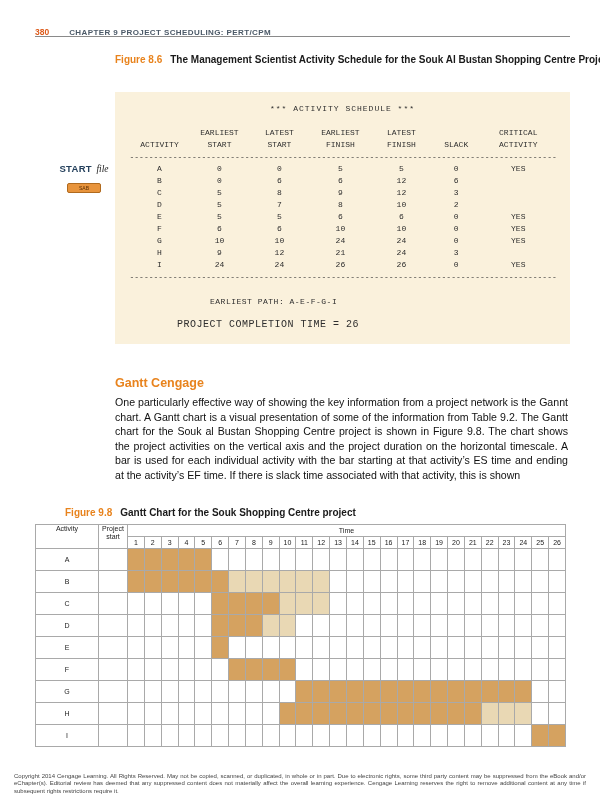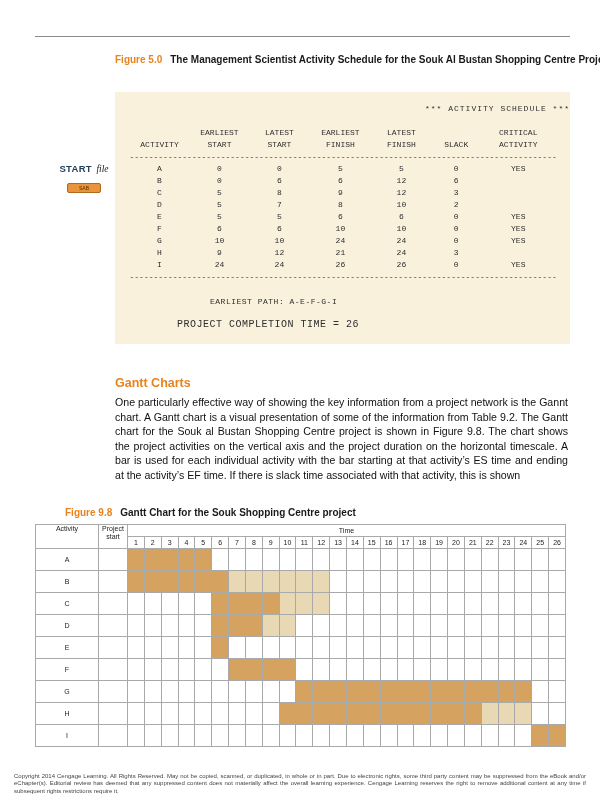--- a/index.html
+++ b/index.html
@@ -21,21 +21,21 @@
   .excel{position:absolute;left:58px;top:158px;width:52px;text-align:center;}
   .excel-word{font-weight:bold;font-size:9.5px;color:#24405c;letter-spacing:.3px;}
   .excel-file{font-family:"Liberation Serif",serif;font-style:italic;font-size:9.5px;color:#222;}
   .excel-badge{display:inline-block;margin-top:4px;min-width:26px;padding:1px 3px;background:#e8943c;
                border:1px solid #b06a1e;border-radius:2px;font-size:5px;color:#5a2d00;line-height:6px;}
 
   
   .sched-box{position:absolute;left:115px;top:92px;width:455px;background:#faf1dc;
              font-family:"Liberation Mono","DejaVu Sans Mono",monospace;color:#2e2e2e;
              padding:12px 0 14px 0;}
-  .sched-title{text-align:right;font-size:8px;letter-spacing:1px;margin-bottom:14px;}
+  .sched-title{text-align:center;font-size:8px;letter-spacing:1px;margin-bottom:14px;}
   table.sched{table-layout:fixed;width:426px;margin:0 auto;border-collapse:collapse;font-size:8px;}
   table.sched th,table.sched td{font-weight:normal;text-align:center;padding:0;line-height:12px;
                                 font-family:inherit;font-size:8px;vertical-align:bottom;}
   td.dashes{overflow:hidden;white-space:nowrap;text-align:left;line-height:11px;}
   .sched-cp{font-size:8px;margin:14px 0 0 95px;letter-spacing:.5px;}
   .sched-ct{font-size:10px;margin:13px 0 0 62px;letter-spacing:.5px;}
 
   
   .sec-head{position:absolute;top:376px;left:115px;margin:0;font-size:12.5px;font-weight:bold;color:#e8831d;}
   .body-text{position:absolute;top:395px;left:115px;width:453px;margin:0;
@@ -58,24 +58,27 @@
 
   
   .copyright{position:absolute;left:14px;right:14px;bottom:5px;font-size:6px;line-height:1.25;
              color:#444;text-align:justify;}
 </style>
 </head>
 <body>
 
 <div class="page">
 
+  <div class="hdr">
+    <span class="pgnum">380</span><span class="chapter">CHAPTER 9  PROJECT SCHEDULING: PERT/CPM</span>
+  </div>
   <div class="rule"></div>
 
   <div class="fig97">
-    <span class="figlabel">Figure 5.0</span><span>The Management Scientist Activity Schedule for the Souk Al Bustan Shopping Centre Project</span>
+    <span class="figlabel">Figure 8.6</span><span>The Management Scientist Activity Schedule for the Souk Al Bustan Shopping Centre Project</span>
   </div>
 
   <div class="excel">
     <div><span class="excel-word">START</span> <span class="excel-file">file</span></div>
     <span class="excel-badge">SAB</span>
   </div>
 
   <section class="sched-box">
     <div class="sched-title">***   ACTIVITY SCHEDULE   ***</div>
     <table class="sched">
@@ -193,21 +196,21 @@
           </tr>
           <tr>
             <td class="dashes" colspan="7">--------------------------------------------------------------------------------------------------------------</td>
           </tr>
         </tbody>
     </table>
     <div class="sched-cp">EARLIEST PATH:  A-E-F-G-I</div>
     <div class="sched-ct">PROJECT COMPLETION TIME = 26</div>
   </section>
 
-  <h2 class="sec-head">Gantt Charts</h2>
+  <h2 class="sec-head">Gantt Cengage</h2>
   <p class="body-text">One particularly effective way of showing the key information from a project network is the Gannt chart. A Gantt chart is a visual presentation of some of the information from Table 9.2. The Gantt chart for the Souk al Bustan Shopping Centre project is shown in Figure 9.8. The chart shows the project activities on the vertical axis and the project duration on the horizontal timescale. A bar is used for each individual activity with the bar starting at that activity’s ES time and ending at the activity’s EF time. If there is slack time associated with that activity, this is shown</p>
 
   <div class="fig98">
     <span class="figlabel">Figure 9.8</span><span>Gantt Chart for the Souk Shopping Centre project</span>
   </div>
 
   <table class="gantt">
     <tbody>
         <tr>
           <th class="g-act-h" rowspan="2">Activity</th>

